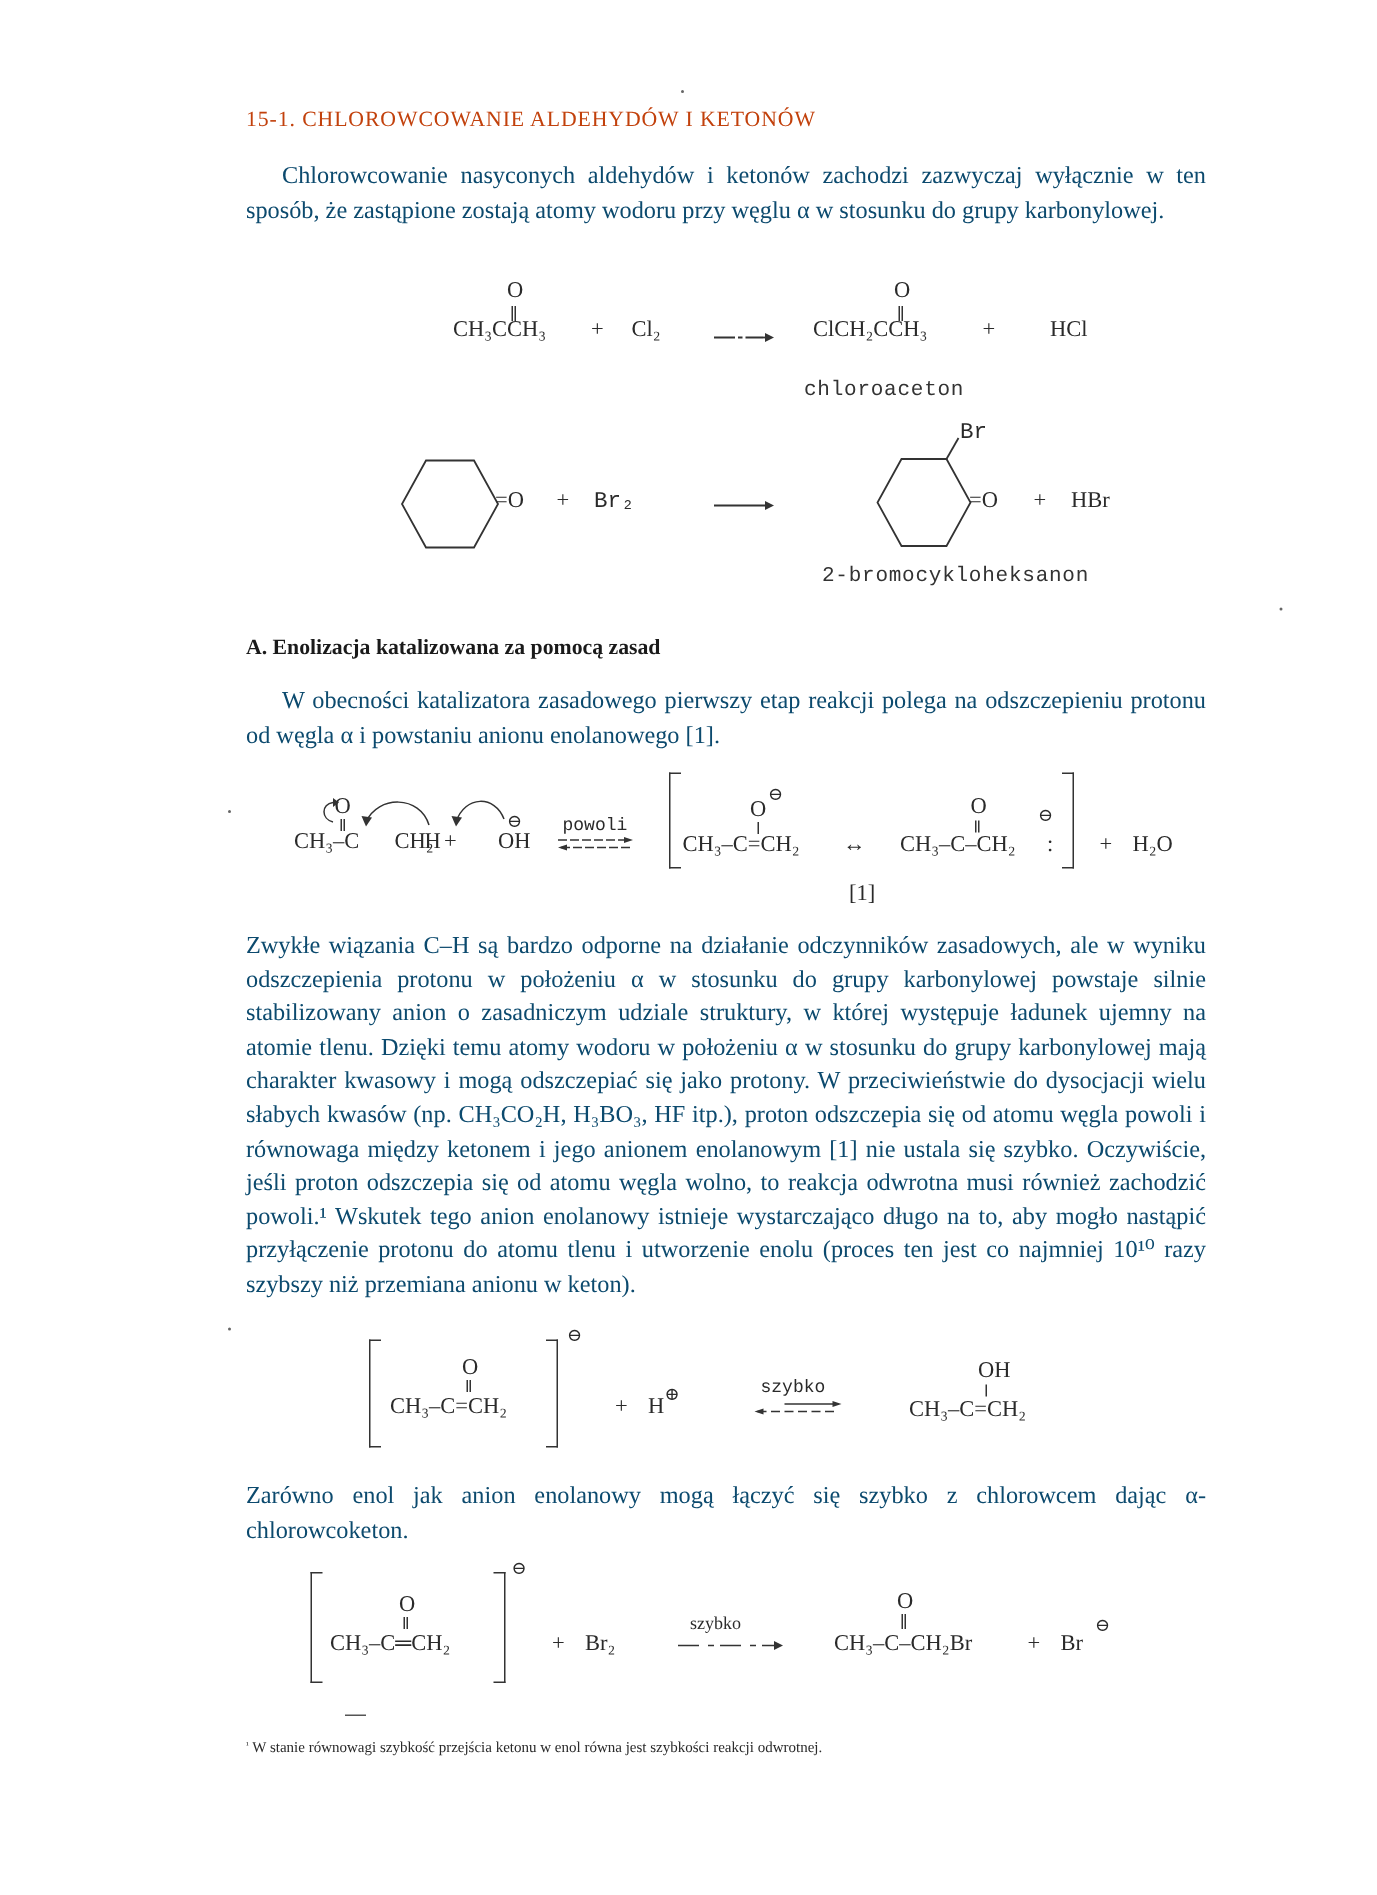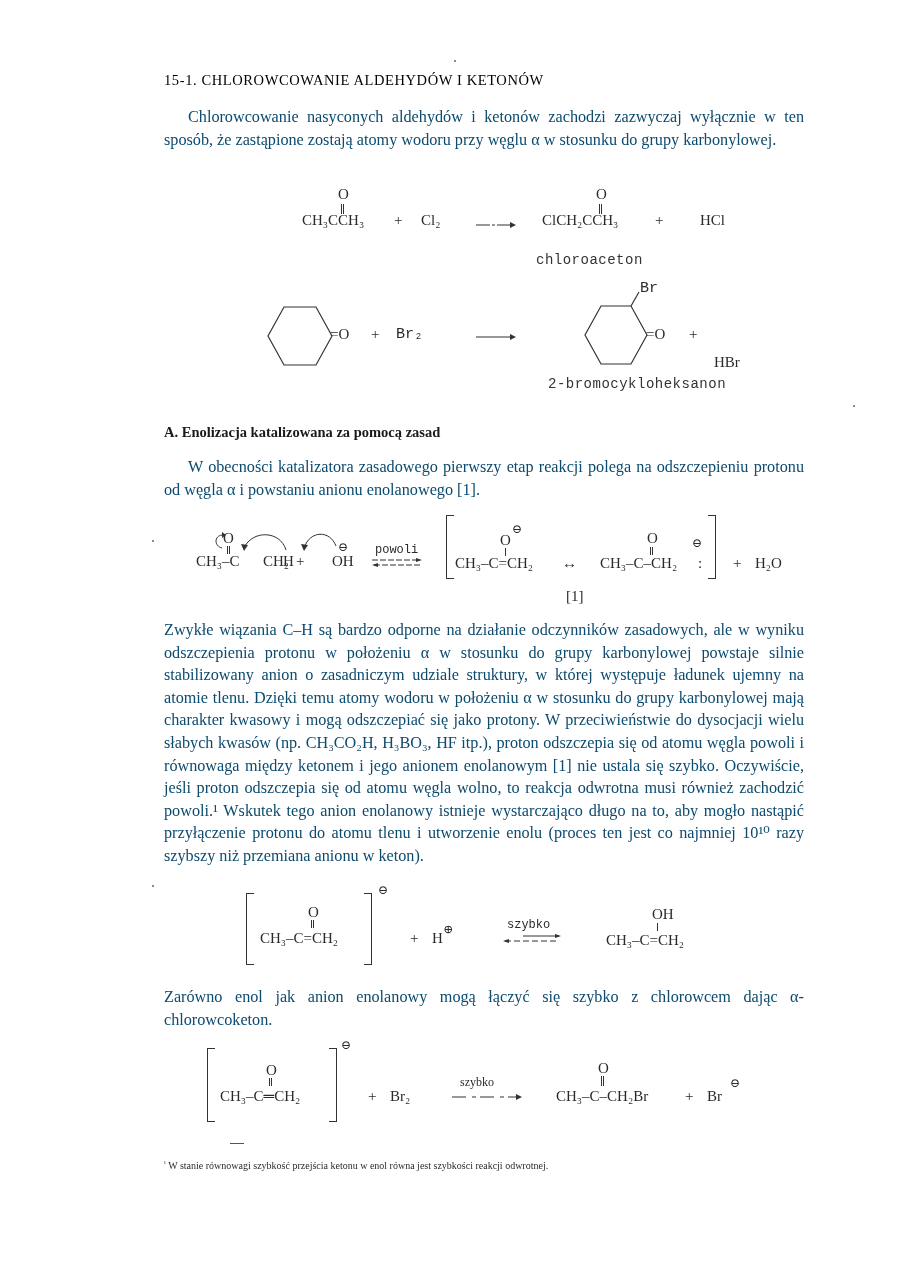--- a/index.html
+++ b/index.html
@@ -1,21 +1,21 @@
 <!DOCTYPE html>
 <html><head>
 <meta charset="utf-8">
 <style>
   html, body { margin: 0; padding: 0; background: #ffffff; }
   body { width: 918px; height: 1263px; position: relative; overflow: hidden;
          font-family: "Liberation Serif", "DejaVu Serif", serif; color: #1c1c1c; }
   .abs { position: absolute; }
   .serif { font-family: "Liberation Serif", "DejaVu Serif", serif; }
   .mono { font-family: "Liberation Mono", "DejaVu Sans Mono", monospace; }
-  .heading { left: 164px; top: 72px; font-size: 14.5px; letter-spacing: 0.6px; color: #000000; }
+  .heading { left: 164px; top: 72px; font-size: 14.5px; letter-spacing: 0.6px; color: #c2410c; }
   .para { left: 164px; width: 640px; font-size: 16.2px; line-height: 22.6px; text-align: justify; color: #0c4a6e; }
   .para .indent { display: inline-block; width: 24px; }
   .section { left: 164px; top: 424px; font-size: 14.5px; font-weight: bold; color: #1a1a1a; }
   .chem { font-size: 15px; color: #2a2a2a; white-space: nowrap; }
   .caption { font-size: 14px; color: #333; letter-spacing: 0.5px; }
   .small { font-size: 10.5px; }
   .footnote { left: 164px; top: 1160px; font-size: 10px; color: #2a2a2a; }
   .footnote-rule { left: 230px; top: 1143px; width: 14px; height: 1px; background: #555; }
   sup { font-size: 0.62em; vertical-align: 0.5em; }
   .bracket { border: 1.4px solid #333; }
@@ -67,21 +67,21 @@
     <line x1="0" y1="3" x2="34" y2="3" stroke="#333" stroke-width="1.2"></line>
     <polygon points="34,0 40,3 34,6" fill="#333"></polygon>
   </svg>
   <svg class="abs" style="left:585px;top:290px;" width="80" height="80">
     <polygon points="16,16 46,16 62,45 46,74 16,74 0,45" fill="none" stroke="#333" stroke-width="1.2"></polygon>
     <line x1="46" y1="16" x2="54" y2="2" stroke="#333" stroke-width="1.2"></line>
   </svg>
   <div class="abs chem mono" style="left:640px;top:280px;">Br</div>
   <div class="abs chem" style="left:646px;top:326px;">=O</div>
   <div class="abs chem" style="left:689px;top:326px;">+</div>
-  <div class="abs chem" style="left:714px;top:326px;margin-top:28px;">HBr</div>
+  <div class="abs chem" style="left:714px;top:326px;">HBr</div>
   <div class="abs caption mono" style="left:548px;top:376px;">2-bromocykloheksanon</div>
 </div>
 
 <div class="abs section serif">A. Enolizacja katalizowana za pomocą zasad</div>
 <div class="abs para" style="top:456px;">
   <span class="indent"></span><span>W obecności katalizatora zasadowego pierwszy etap reakcji polega na odszczepieniu protonu od węgla α i powstaniu anionu enolanowego [1].</span>
 </div>
 
 <div>
   <div class="abs chem" style="left:223px;top:530px;">O</div>

